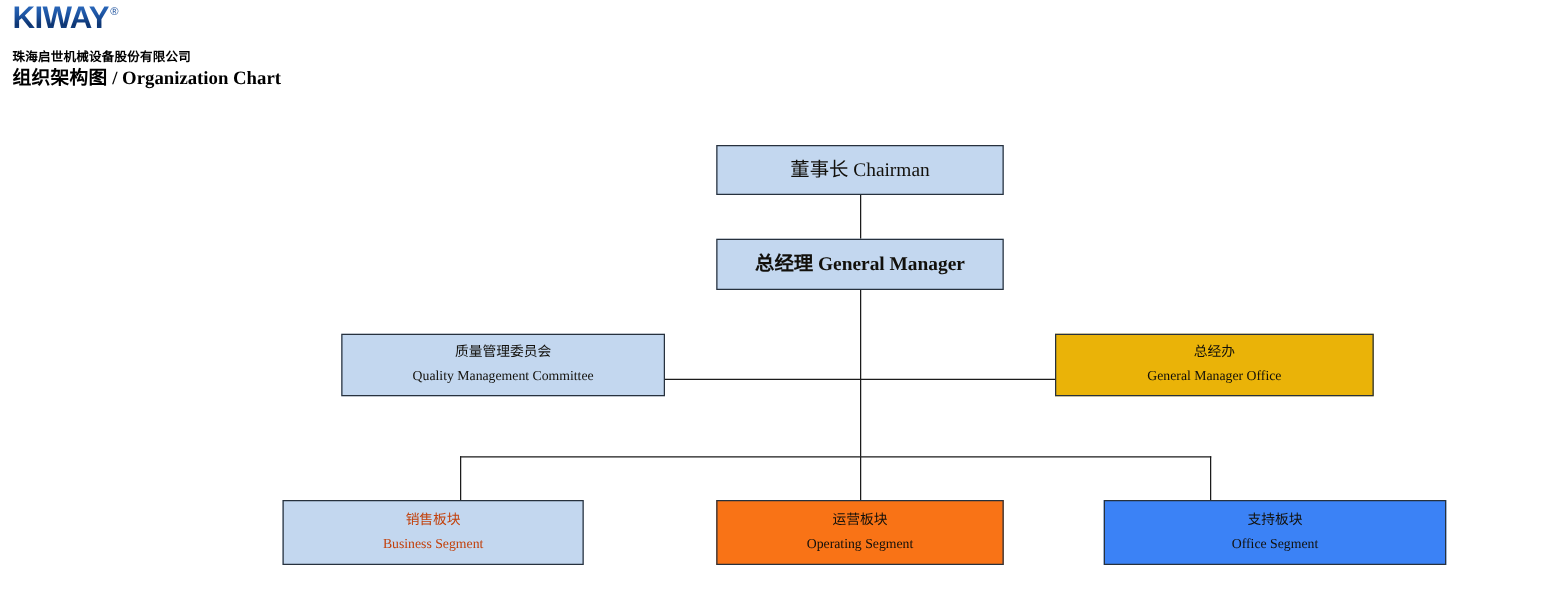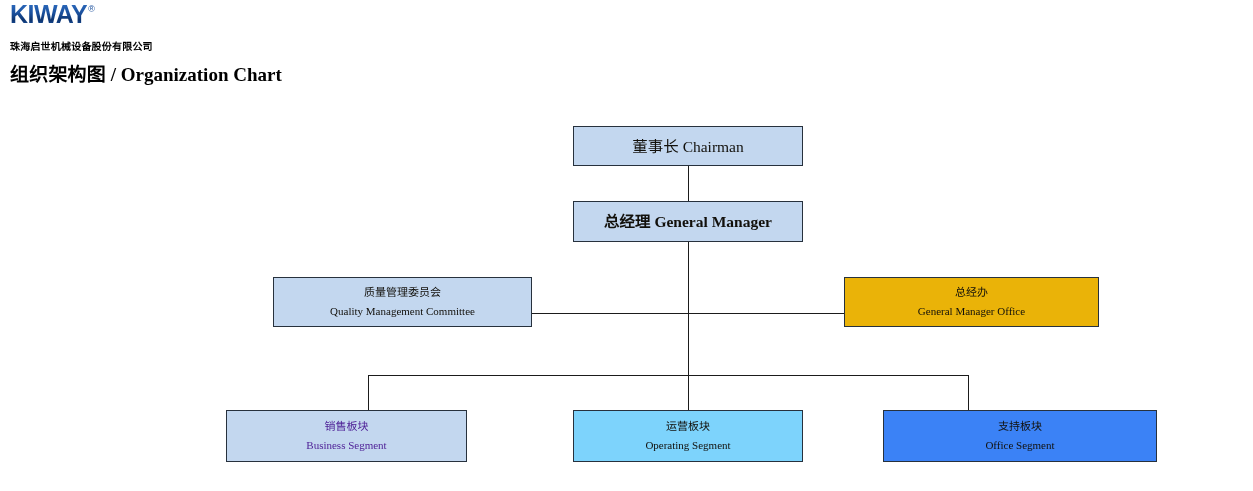--- a/index.html
+++ b/index.html
@@ -56,38 +56,37 @@
     font-family: "Liberation Sans", "DejaVu Sans", sans-serif;
     font-weight: bold;
     font-size: 10px;
     line-height: 16px;
     margin-top: 11px;
     color: #000000;
     letter-spacing: 0.2px;
   }
   .chart-title {
     font-weight: bold;
-    font-size: 19px;
+    font-size: 15px;
     line-height: 16px;
-    margin-top: 12px;
     color: #000000;
   }
   .chart-title .cn {
     font-family: "Liberation Sans", "DejaVu Sans", sans-serif;
     letter-spacing: 0.2px;
   }
   .chart-title .en {
     font-family: "Liberation Serif", "DejaVu Serif", serif;
   }
 
   
   #chart-area {
     position: absolute;
     left: 0;
-    top: 10px;
+    top: 0;
     width: 1253px;
     height: 436px;
   }
   .node {
     position: absolute;
     box-sizing: border-box;
     background: #c3d7ef;
     border: 1px solid #27313d;
     display: flex;
     flex-direction: column;
@@ -151,26 +150,26 @@
     <div class="node" style="left: 273px; top: 267px; width: 259px; height: 50px; background: rgb(195, 215, 239); border-color: rgb(39, 49, 61); color: rgb(18, 16, 11);">
       <span class="line1">质量管理委员会</span>
       <span class="line2">Quality Management Committee</span>
     </div>
 
     <div class="node" style="left: 844px; top: 267px; width: 255px; height: 50px; background: #eab308; border-color: rgb(39, 49, 61); color: rgb(18, 16, 11);">
       <span class="line1">总经办</span>
       <span class="line2">General Manager Office</span>
     </div>
 
-    <div class="node" style="left: 226px; top: 400px; width: 241px; height: 52px; background: rgb(195, 215, 239); border-color: rgb(39, 49, 61); color: #4c1d95; text-align: center;">
+    <div class="node" style="left: 226px; top: 400px; width: 241px; height: 52px; background: rgb(195, 215, 239); border-color: rgb(39, 49, 61); color: #c2410c; text-align: center;">
       <span class="line1">销售板块</span>
       <span class="line2">Business Segment</span>
     </div>
 
-    <div class="node" style="left: 573px; top: 400px; width: 230px; height: 52px; background: #7dd3fc; border-color: rgb(39, 49, 61); color: rgb(18, 16, 11);">
+    <div class="node" style="left: 573px; top: 400px; width: 230px; height: 52px; background: #f97316; border-color: rgb(39, 49, 61); color: rgb(18, 16, 11);">
       <span class="line1">运营板块</span>
       <span class="line2">Operating Segment</span>
     </div>
 
     <div class="node" style="left: 883px; top: 400px; width: 274px; height: 52px; background: #3b82f6; border-color: rgb(39, 49, 61); color: rgb(18, 16, 11);">
       <span class="line1">支持板块</span>
       <span class="line2">Office Segment</span>
     </div>
 
   </div>

